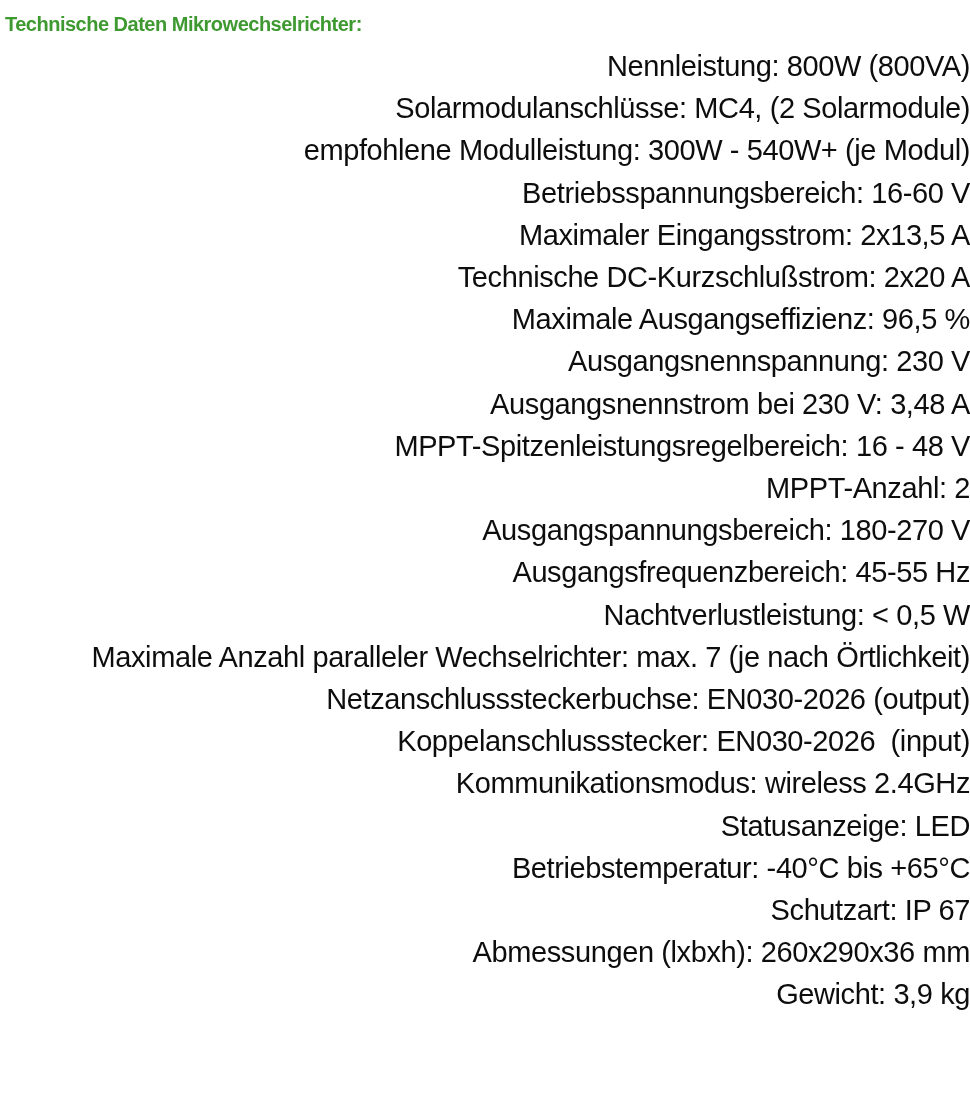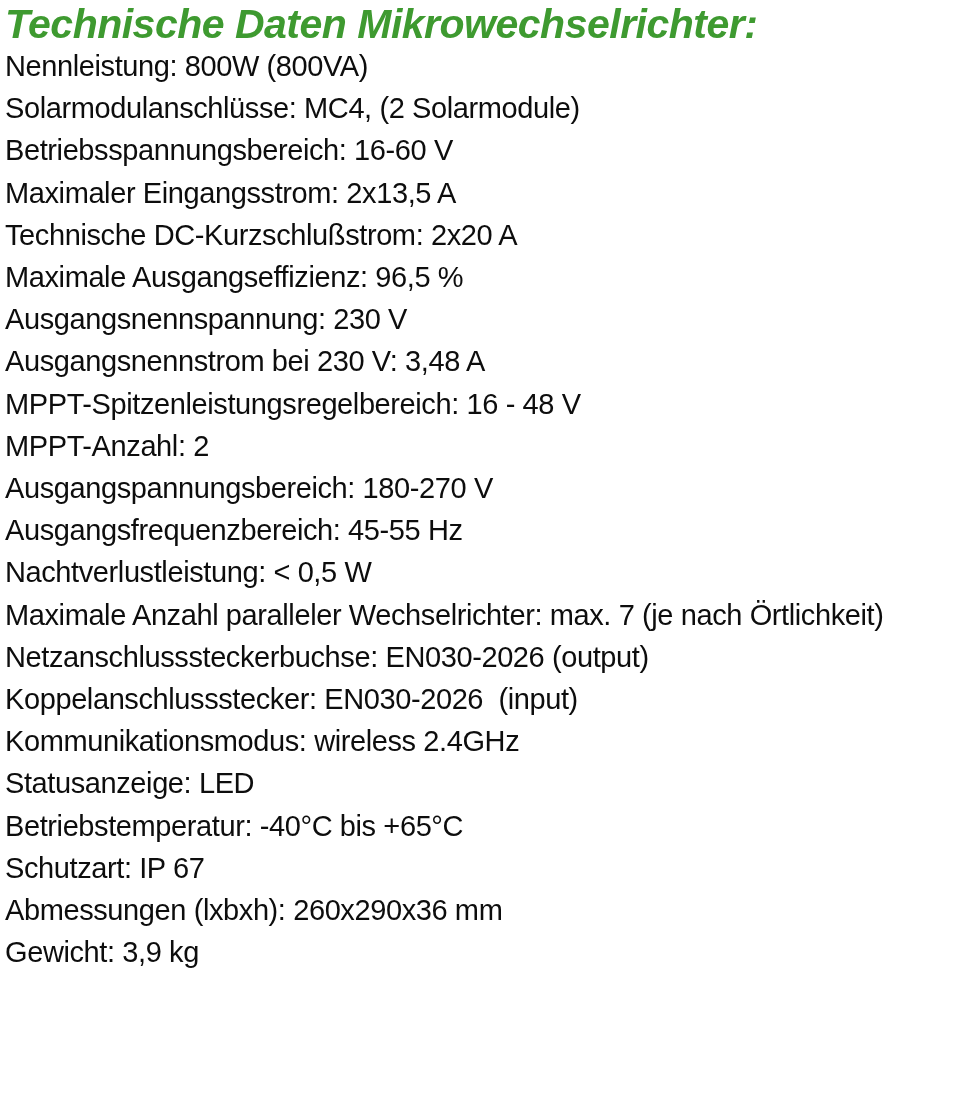--- a/index.html
+++ b/index.html
@@ -11,49 +11,50 @@
     width: 970px;
     height: 1098px;
     overflow: hidden;
     font-family: "Liberation Sans", "DejaVu Sans", sans-serif;
   }
   .doc {
     padding: 3px 0 0 5px;
   }
   .doc-heading {
     margin: 0;
-    font-size: 41px;
+    font-size: 20px;
     font-weight: bold;
-    font-style: italic;
     line-height: 42px;
     letter-spacing: -0.5px;
     white-space: pre;
   }
   .spec-list {
     margin: 0;
     padding: 0;
     list-style: none;
   }
   .spec-line {
     font-size: 29px;
     font-weight: 400;
     line-height: 42.2px;
     color: #0d0d0d;
     letter-spacing: -0.4px;
     white-space: pre; 
+    text-align: right;
   }
 </style>
 </head>
 <body style="background: rgb(255, 255, 255);">
 
 <main class="doc">
   <h1 class="doc-heading" style="color: rgb(62, 154, 48);">Technische Daten Mikrowechselrichter:</h1>
   <ul class="spec-list" id="spec-list">
       <li class="spec-line">Nennleistung: 800W (800VA)</li>
       <li class="spec-line">Solarmodulanschlüsse: MC4, (2 Solarmodule)</li>
+      <li class="spec-line">empfohlene Modulleistung: 300W - 540W+ (je Modul)</li>
       <li class="spec-line">Betriebsspannungsbereich: 16-60 V</li>
       <li class="spec-line">Maximaler Eingangsstrom: 2x13,5 A</li>
       <li class="spec-line">Technische DC-Kurzschlußstrom: 2x20 A</li>
       <li class="spec-line">Maximale Ausgangseffizienz: 96,5 %</li>
       <li class="spec-line">Ausgangsnennspannung: 230 V</li>
       <li class="spec-line">Ausgangsnennstrom bei 230 V: 3,48 A</li>
       <li class="spec-line">MPPT-Spitzenleistungsregelbereich: 16 - 48 V</li>
       <li class="spec-line">MPPT-Anzahl: 2</li>
       <li class="spec-line">Ausgangspannungsbereich: 180-270 V</li>
       <li class="spec-line">Ausgangsfrequenzbereich: 45-55 Hz</li>

